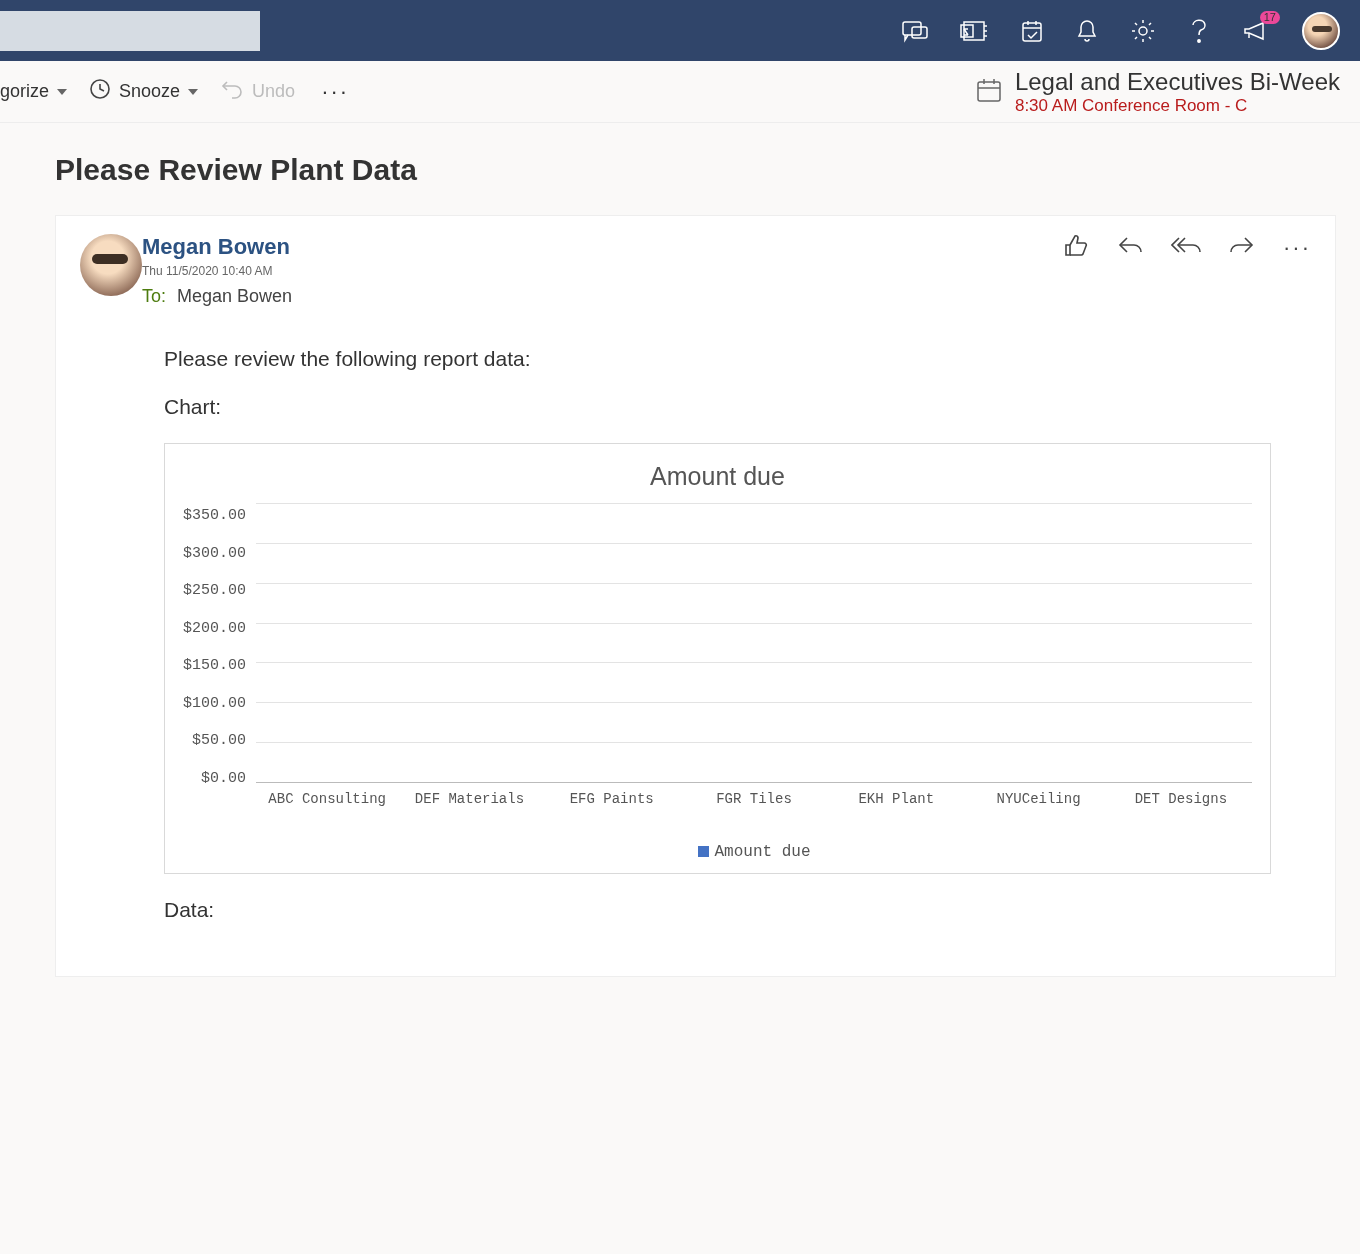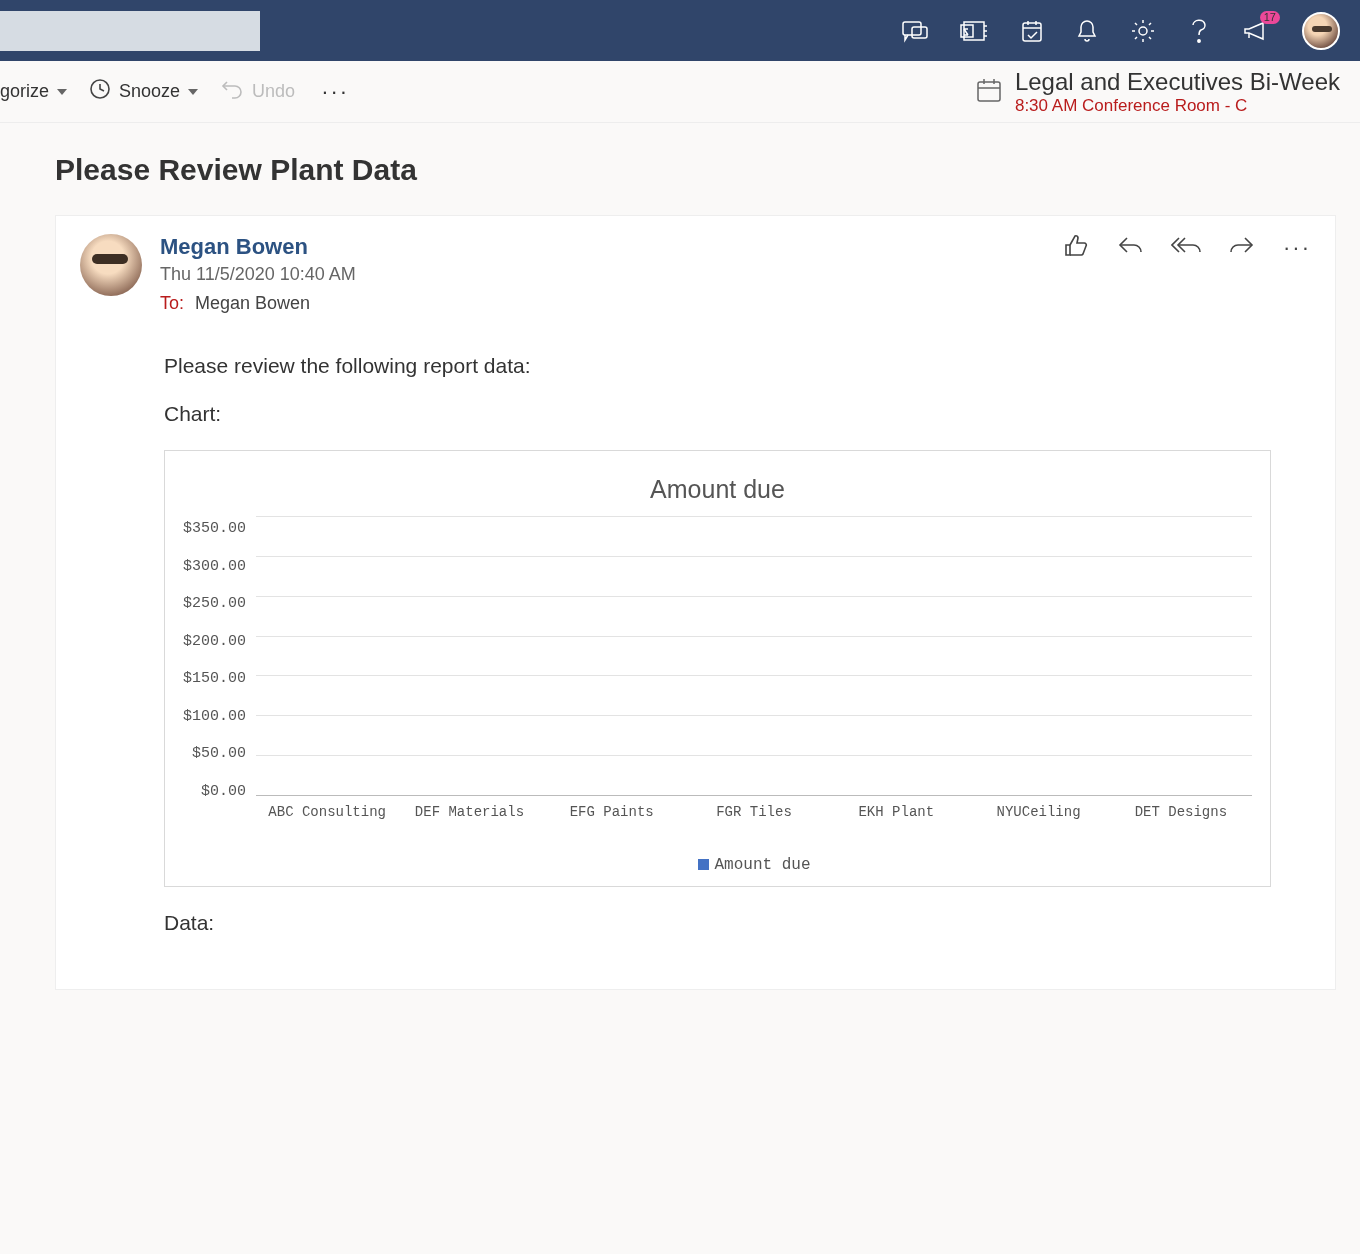--- a/index.html
+++ b/index.html
@@ -92,42 +92,42 @@
   .cal-icon svg{stroke:#666;fill:none;stroke-width:1.5;}
 
   .content { padding: 30px 0 0 55px; }
   .subject { font-size: 30px; font-weight:600; color:#333; margin-bottom: 28px; }
   .message-card {
     background:#fff;
     border:1px solid #eee;
     padding: 18px 24px 30px 24px;
     margin-right: 24px;
   }
-  .msg-header { display:flex; align-items:flex-start; gap:18px; }
+  .msg-header { display:flex; align-items:flex-start; gap:0; }
   .avatar-lg{
     width:62px;height:62px;border-radius:50%;
     background: radial-gradient(circle at 45% 38%, #f7dcc0 32%, #7a5544 85%);
     position:relative;overflow:hidden;flex:none;
   }
   .avatar-lg::after{
     content:"";position:absolute;left:12px;top:20px;width:36px;height:10px;
     background:#3d2e23;border-radius:5px;
   }
   .sender-name{font-size:22px;font-weight:600;color:#2c5282;}
-  .sent-time{font-size:18px;color:#666;margin-top:4px;}
+  .sent-time{font-size:12px;color:#666;margin-top:4px;}
   .to-line{font-size:18px;color:#444;margin-top:8px;}
-  .to-line .lbl{color:#b91c1c;margin-right:6px;}
+  .to-line .lbl{color:#4d7c0f;margin-right:6px;}
   .msg-actions{margin-left:auto;display:flex;align-items:center;gap:28px;}
   .msg-actions .act svg{stroke:#444;fill:none;stroke-width:1.6;}
   .msg-more{font-size:22px;letter-spacing:2px;color:#444;}
   .body-text{font-size:21px;color:#333;margin:40px 0 24px 84px;}
   .chart-wrap{
     margin-left:84px;margin-right:40px;
     border:1px solid #d9d9d9;background:#fff;
-    padding:24px 18px 12px 18px;
+    padding:18px 18px 12px 18px;
   }
   .chart-title{text-align:center;font-size:25px;color:#555;margin-bottom:12px;}
   .chart-inner{display:flex;font-family:Liberation Mono, monospace;}
   .y-axis{display:flex;flex-direction:column;justify-content:space-between;align-items:flex-end;font-size:15px;color:#555;height:280px;margin-top:4px;}
   .plot{flex:1;position:relative;margin-left:10px;}
   .plot-area{position:relative;height:280px;border-bottom:1px solid #bbb;}
   .grid-line{position:absolute;left:0;right:0;height:0;border-top:1px solid #e3e3e3;}
   .bars-row{position:absolute;left:0;right:0;bottom:0;height:100%;display:flex;justify-content:space-around;align-items:flex-end;}
   .bar-col{display:flex;flex-direction:column;align-items:center;flex:1;}
   .bar{width:28px;background:#4472c4;}

